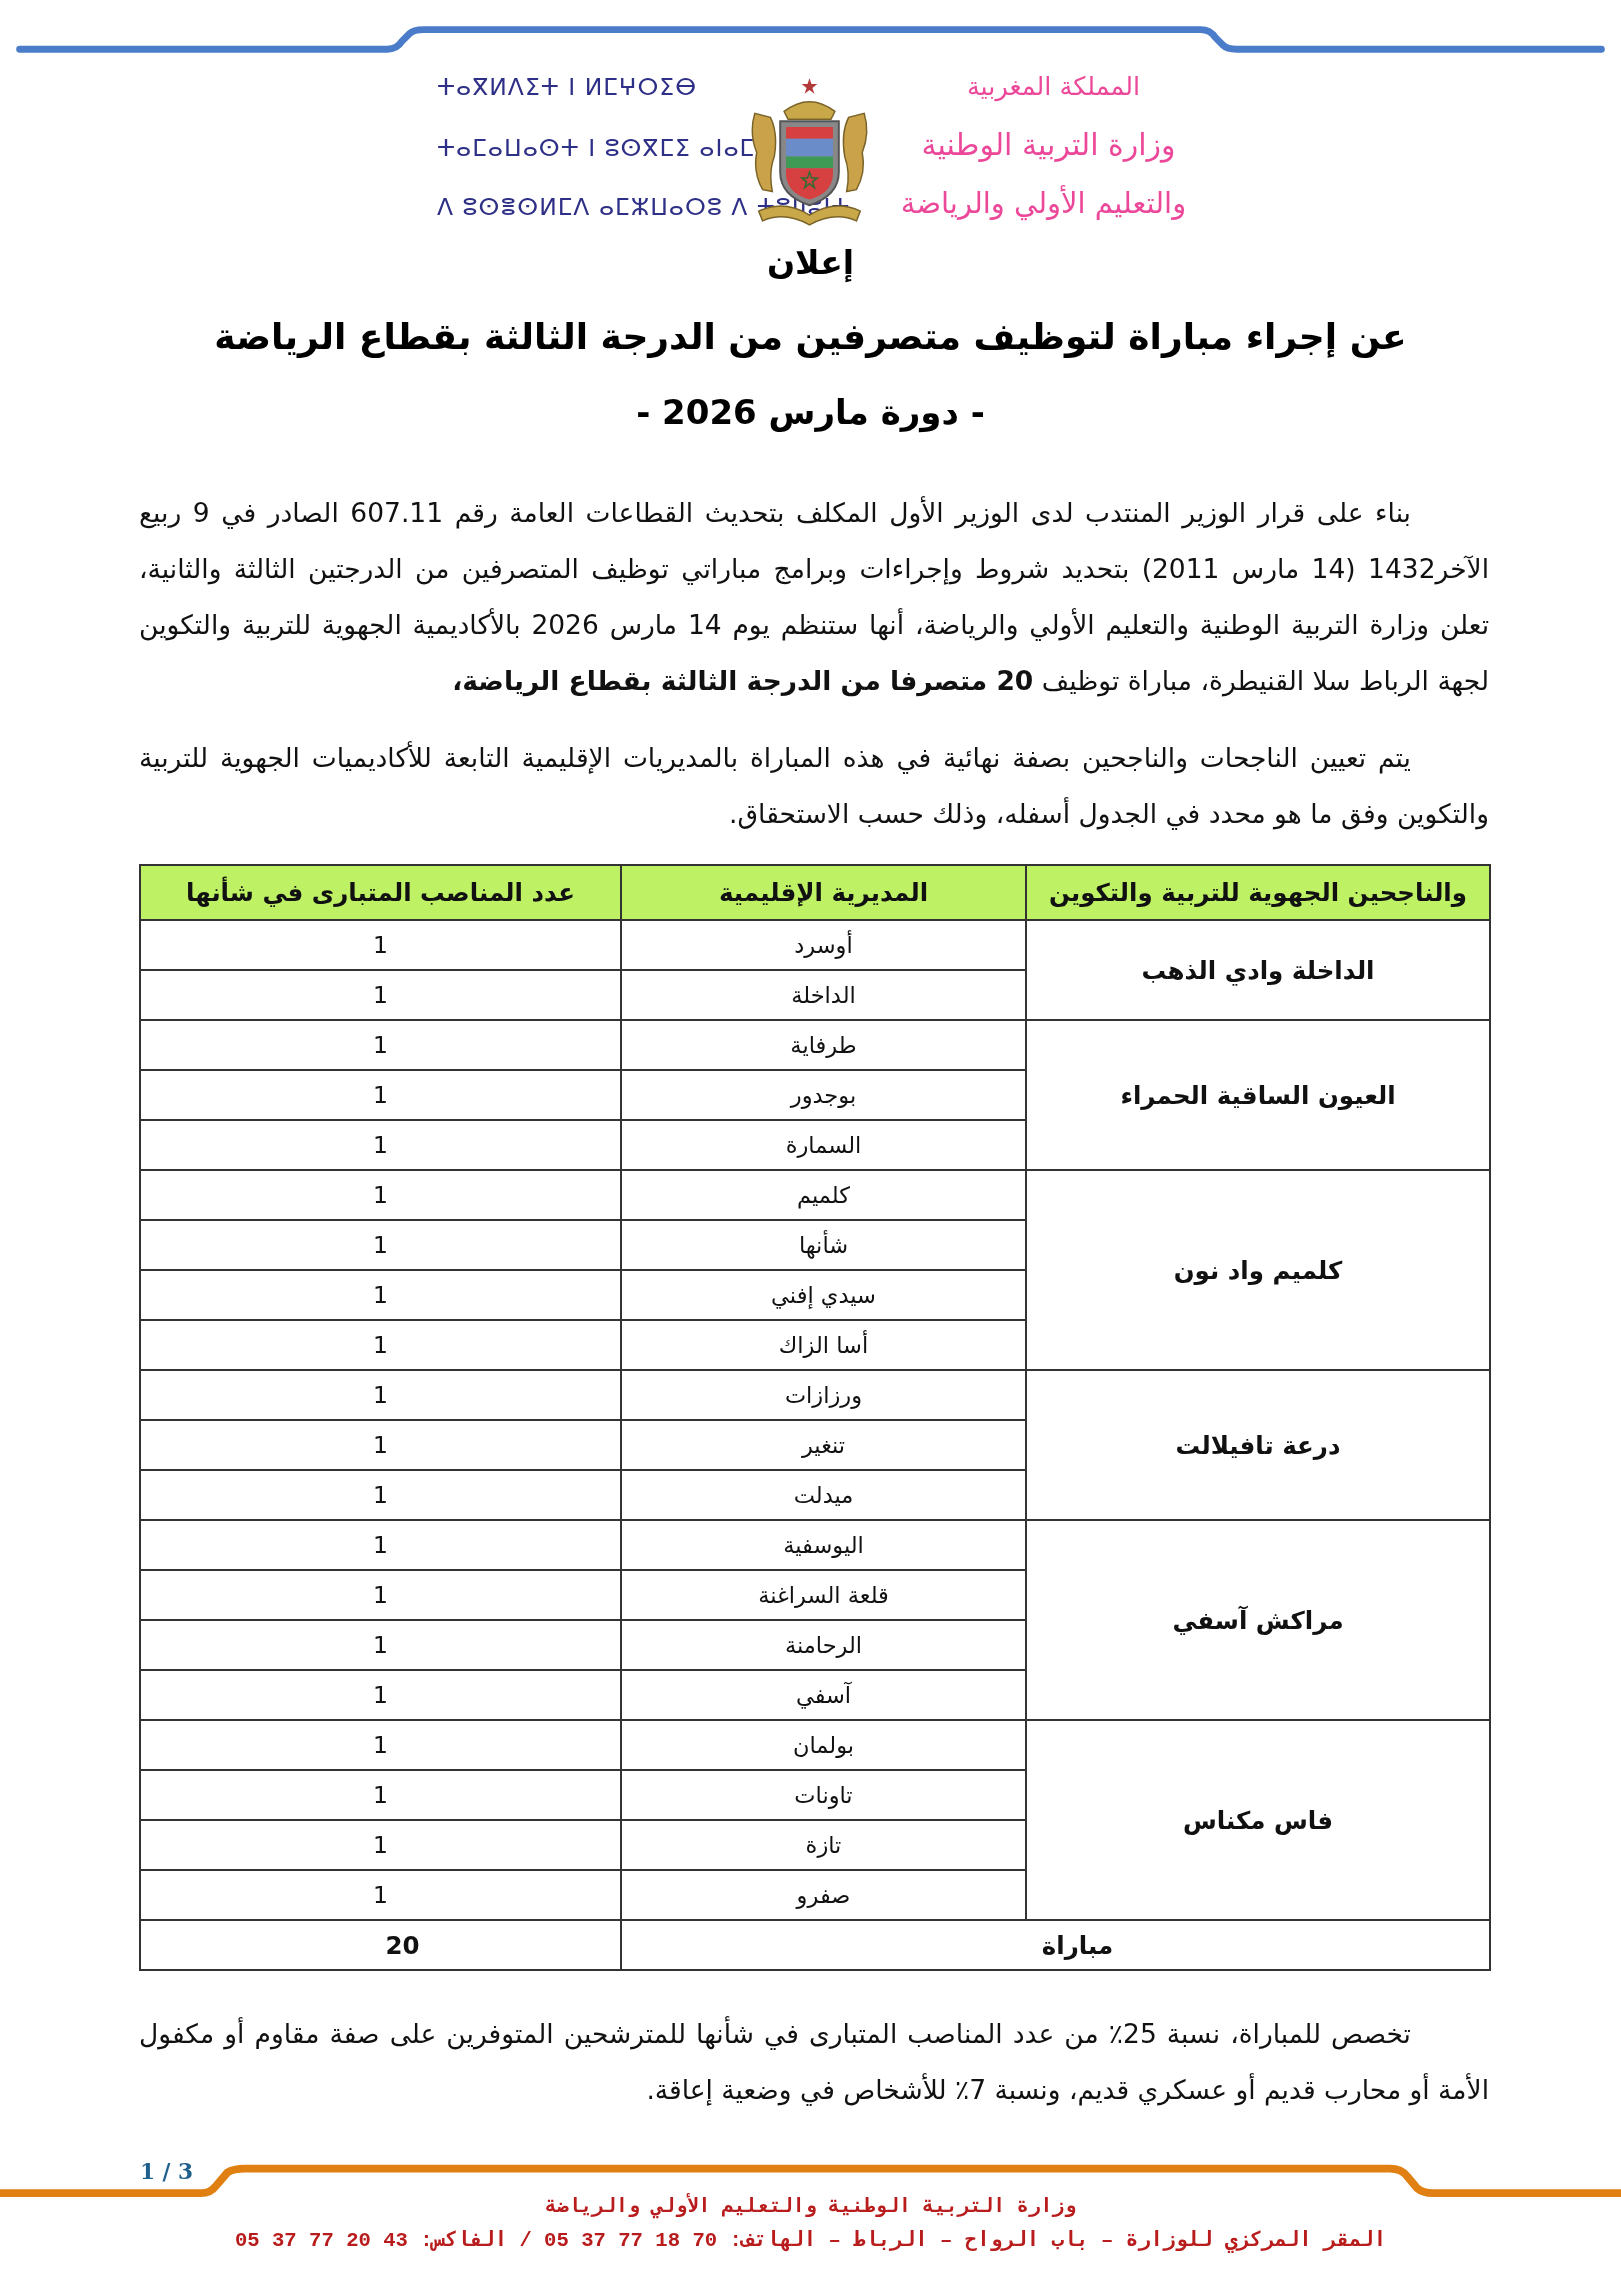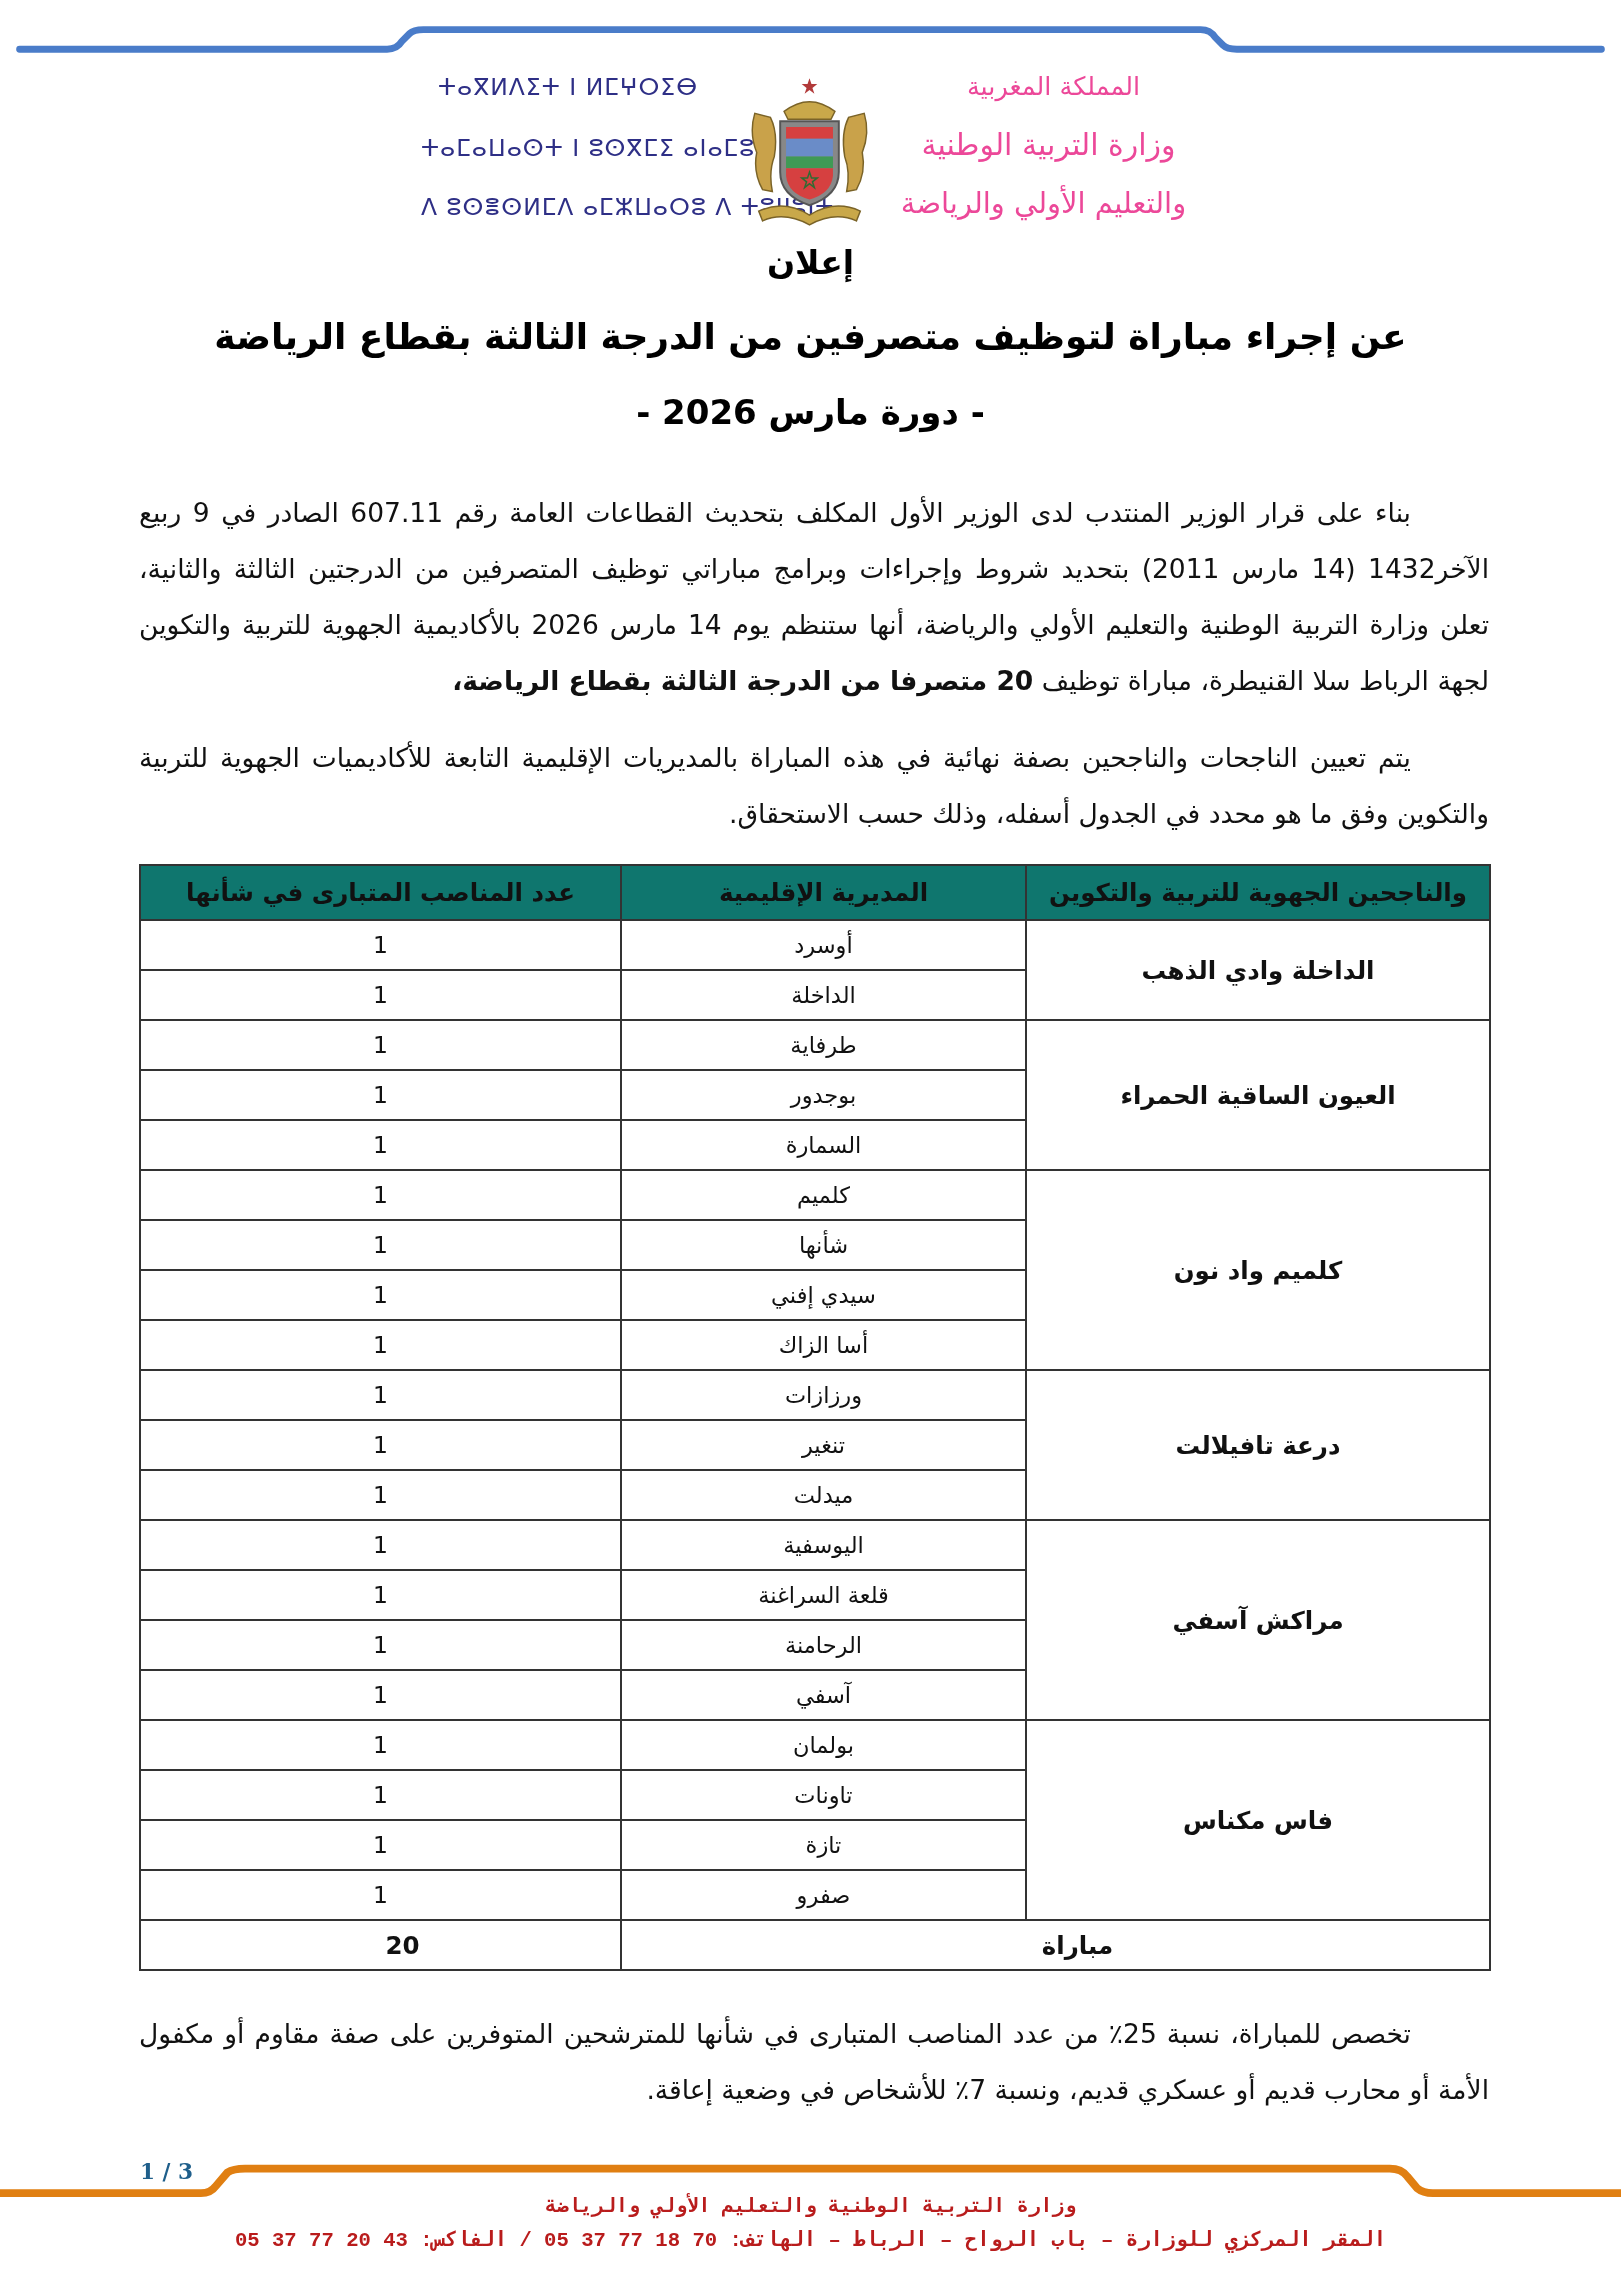--- a/index.html
+++ b/index.html
@@ -1,39 +1,39 @@
 <!DOCTYPE html>
 <html><head>
 <meta charset="utf-8">
 <style>
   html, body { margin: 0; padding: 0; background: #ffffff; }
   body { width: 1621px; height: 2293px; position: relative; overflow: hidden;
          font-family: "DejaVu Sans", "Liberation Sans", sans-serif; color: #111; }
   .decor-line { position: absolute; left: 0; top: 0; }
   
-  .tifinagh { position: absolute; left: 421px; width: 294px; text-align: center;
+  .tifinagh { position: absolute; left: 437px; width: 294px; text-align: left;
               color: #2e2f86; font-family: "DejaVu Sans", sans-serif; font-size: 23.5px;
               letter-spacing: 1px; white-space: nowrap; }
   .ar-head { position: absolute; direction: rtl; text-align: center; color: #ec4899;
              font-family: "DejaVu Sans", sans-serif; white-space: nowrap; }
   .emblem { position: absolute; left: 745px; top: 74px; width: 129px; height: 157px; }
   
   .title { position: absolute; left: 0; width: 1621px; text-align: center; direction: rtl;
            font-weight: bold; color: #000; font-family: "DejaVu Sans", sans-serif; }
   
   .para { position: absolute; left: 139px; width: 1350px; direction: rtl; text-align: justify;
           font-size: 26.5px; line-height: 56px; color: #111; font-family: "DejaVu Sans", sans-serif; }
   .para .indent { display: inline-block; width: 78px; }
   .para b { font-weight: bold; }
   
   table.posts { position: absolute; left: 139px; top: 864px; width: 1350px;
                 border-collapse: collapse; direction: rtl; table-layout: fixed;
                 font-family: "DejaVu Sans", sans-serif; }
   table.posts th, table.posts td { border: 2px solid #333; text-align: center; padding: 0; }
-  table.posts th { background: #0f766e; height: 53px; font-size: 24.5px; font-weight: bold; }
+  table.posts th { background: #bef264; height: 53px; font-size: 24.5px; font-weight: bold; }
   table.posts td { height: 48px; font-size: 22.5px; }
   table.posts td.academy { font-weight: bold; font-size: 24.5px; }
   table.posts td.count { font-size: 23.5px; }
   table.posts tr.total td { font-weight: bold; font-size: 24.5px; height: 48px; padding-left: 44px; }
   
   .page-num { position: absolute; left: 140px; top: 2159px; font-size: 21.6px; font-weight: bold;
               color: #1f5f8b; font-family: "DejaVu Serif", serif; }
   .footer-line { position: absolute; left: 0; width: 1621px; text-align: center; direction: rtl;
                  color: #b91c1c; font-weight: bold; font-family: Liberation Mono, monospace; white-space: nowrap; }
 </style>

